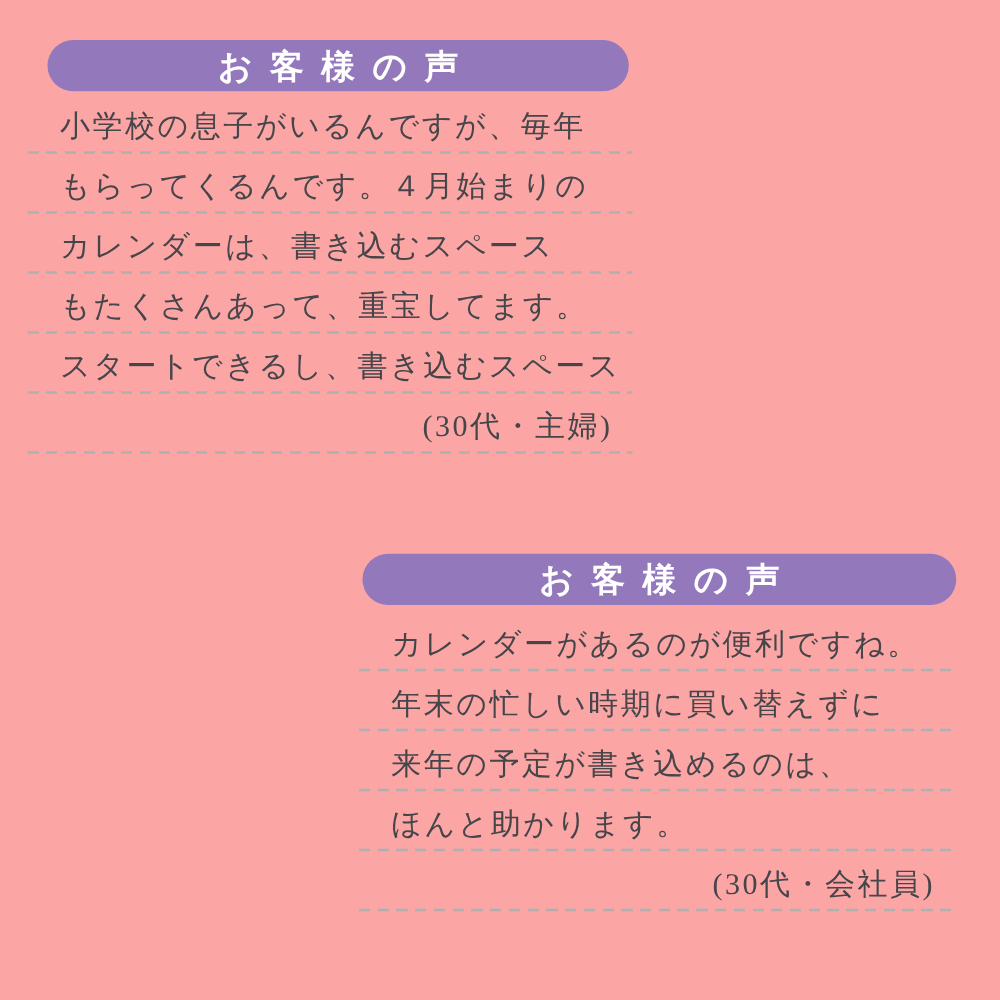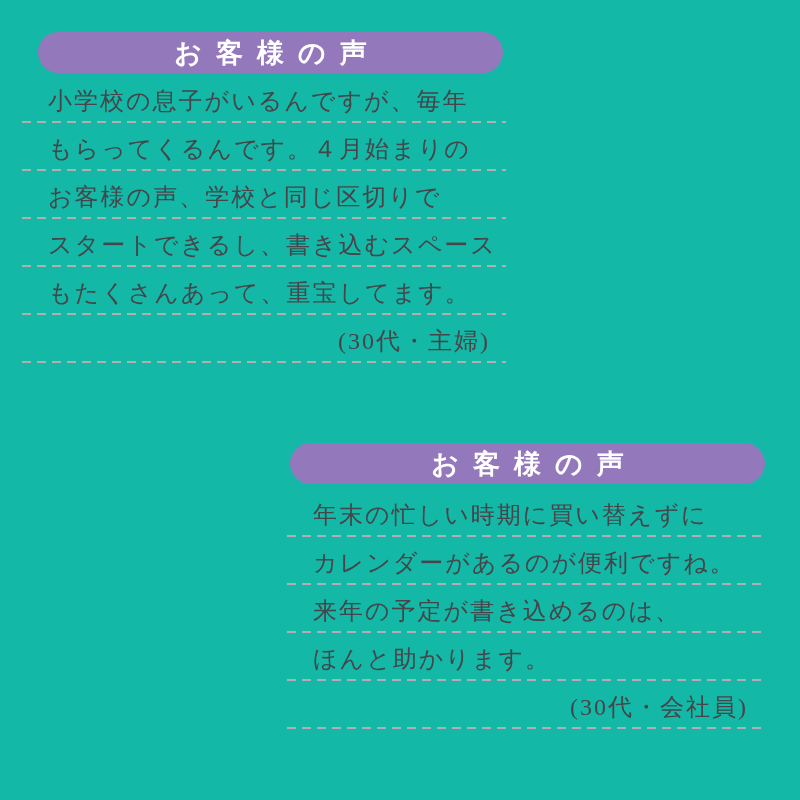--- a/index.html
+++ b/index.html
@@ -4,21 +4,21 @@
 <style>
   html, body {
     margin: 0;
     padding: 0;
     background: #ffffff;
   }
   .canvas {
     position: relative;
     width: 800px;
     height: 800px;
-    background: #14b8a6;
+    background: #fca5a5;
     overflow: hidden;
     font-family: "DejaVu Sans", "Liberation Sans", sans-serif;
   }
 
   
   .banner {
     position: absolute;
     height: 41px;
     background: #9478BC;
     border-radius: 21px;
@@ -80,34 +80,34 @@
 <div class="canvas">
 
   <section>
     <div class="banner banner-1">
       <span class="banner-label">お客様の声</span>
     </div>
 
     <div class="lines lines-1">
       <div class="line">小学校の息子がいるんですが、毎年</div>
       <div class="line">もらってくるんです。４月始まりの</div>
-      <div class="line">お客様の声、学校と同じ区切りで</div>
+      <div class="line">カレンダーは、書き込むスペース</div>
+      <div class="line">もたくさんあって、重宝してます。</div>
       <div class="line">スタートできるし、書き込むスペース</div>
-      <div class="line">もたくさんあって、重宝してます。</div>
       <div class="line signature">(30代・主婦)</div>
     </div>
   </section>
 
   <section>
     <div class="banner banner-2">
       <span class="banner-label">お客様の声</span>
     </div>
 
     <div class="lines lines-2">
+      <div class="line">カレンダーがあるのが便利ですね。</div>
       <div class="line">年末の忙しい時期に買い替えずに</div>
-      <div class="line">カレンダーがあるのが便利ですね。</div>
       <div class="line">来年の予定が書き込めるのは、</div>
       <div class="line">ほんと助かります。</div>
       <div class="line signature">(30代・会社員)</div>
     </div>
   </section>
 
 </div>
 
 </body></html>

